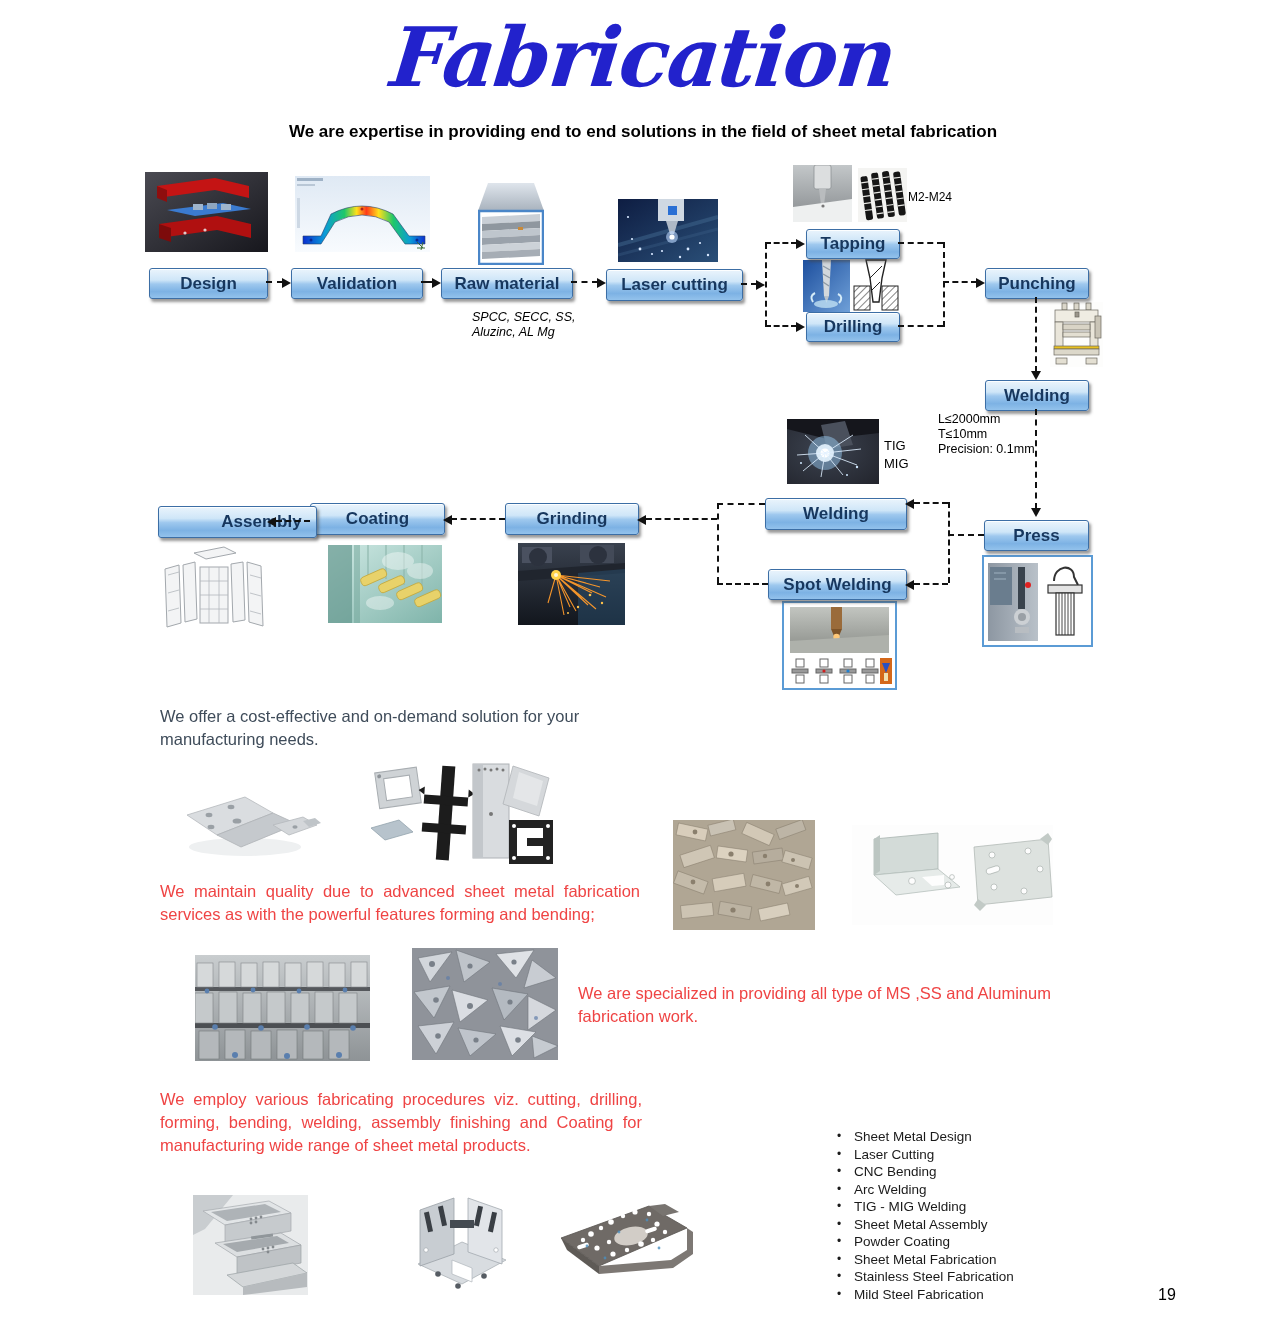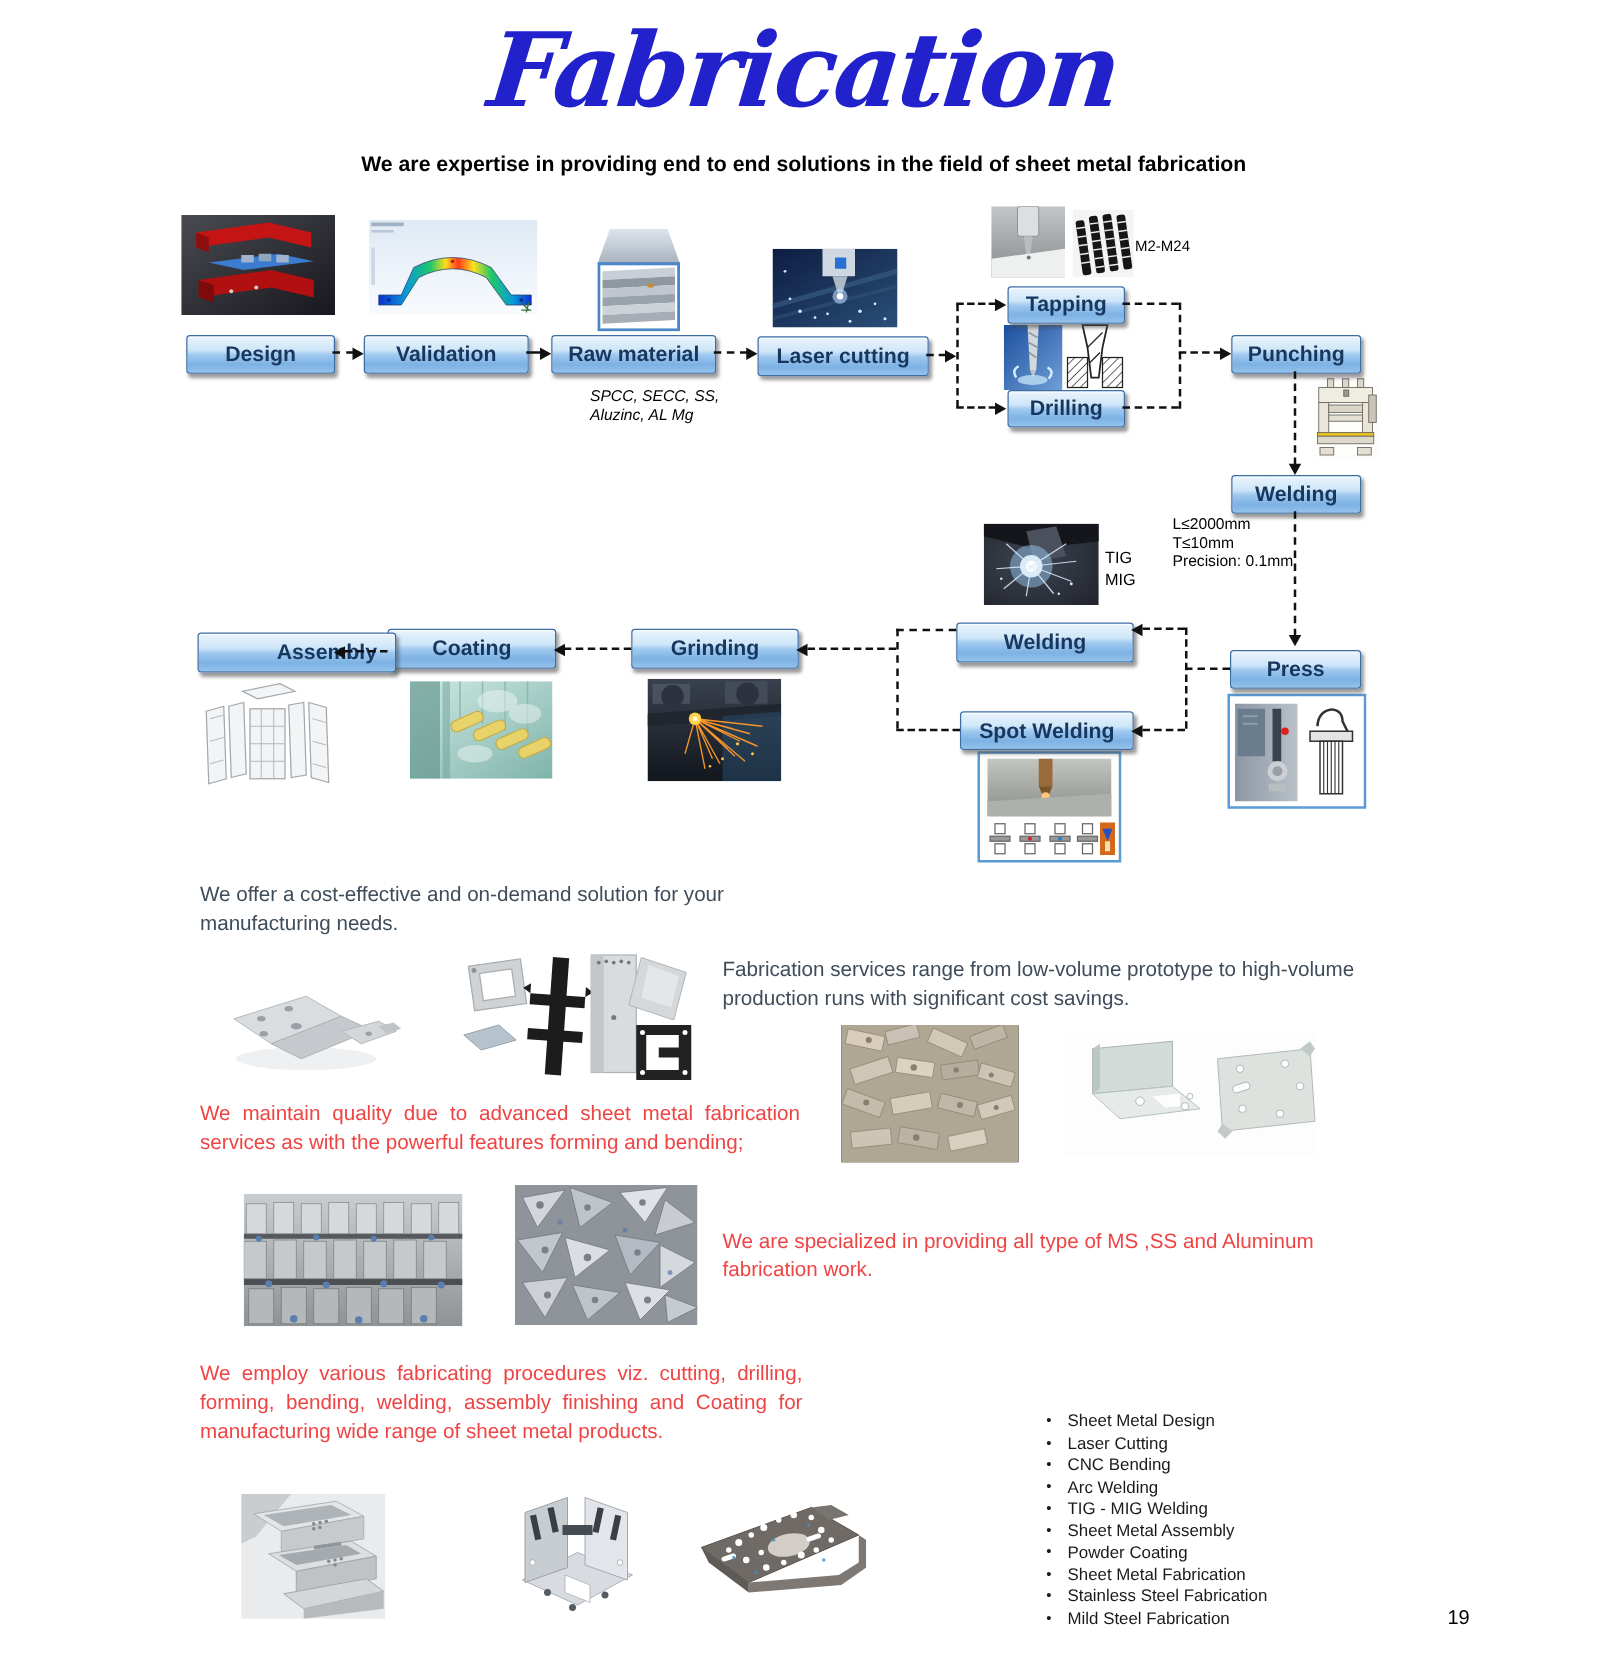--- a/index.html
+++ b/index.html
@@ -487,21 +487,20 @@
     <div>L≤2000mm</div>
     <div>T≤10mm</div>
     <div>Precision: 0.1mm</div>
   </div>
   <div class="ann" style="left:884px;top:437px;font-size:13px;line-height:18px;">
     <div>TIG</div>
     <div>MIG</div>
   </div>
 
   <div class="para slate" style="left:160px;top:705px;width:470px;">We offer a cost-effective and on-demand solution for your manufacturing needs.</div>
-  <div class="para slate" style="left:578px;top:765px;width:508px;">Fabrication services range from low-volume prototype to high-volume production runs with significant cost savings.</div>
   <div class="para gray justify" style="left:160px;top:880px;width:480px;">We maintain quality due to advanced sheet metal fabrication services as with the powerful features forming and bending;</div>
   <div class="para gray" style="left:578px;top:982px;width:520px;">We are specialized in providing all type of MS ,SS and Aluminum fabrication work.</div>
   <div class="para gray justify" style="left:160px;top:1088px;width:482px;">We employ various fabricating procedures viz. cutting, drilling, forming, bending, welding, assembly finishing and Coating for manufacturing wide range of sheet metal products.</div>
 
   <div class="ph" style="left:175px;top:783px;width:152px;height:82px;">
     <svg viewBox="0 0 152 82">
       <rect width="152" height="82" fill="#fff"></rect>
       <ellipse cx="70" cy="64" rx="56" ry="9" fill="#eef0f1"></ellipse>
       <polygon points="12,32 70,14 98,30 42,52" fill="#dadde0" stroke="#b5b9bd" stroke-width="0.8"></polygon>
       <polygon points="42,52 98,30 122,41 66,64" fill="#c5c9cd" stroke="#aeb2b6" stroke-width="0.8"></polygon>

